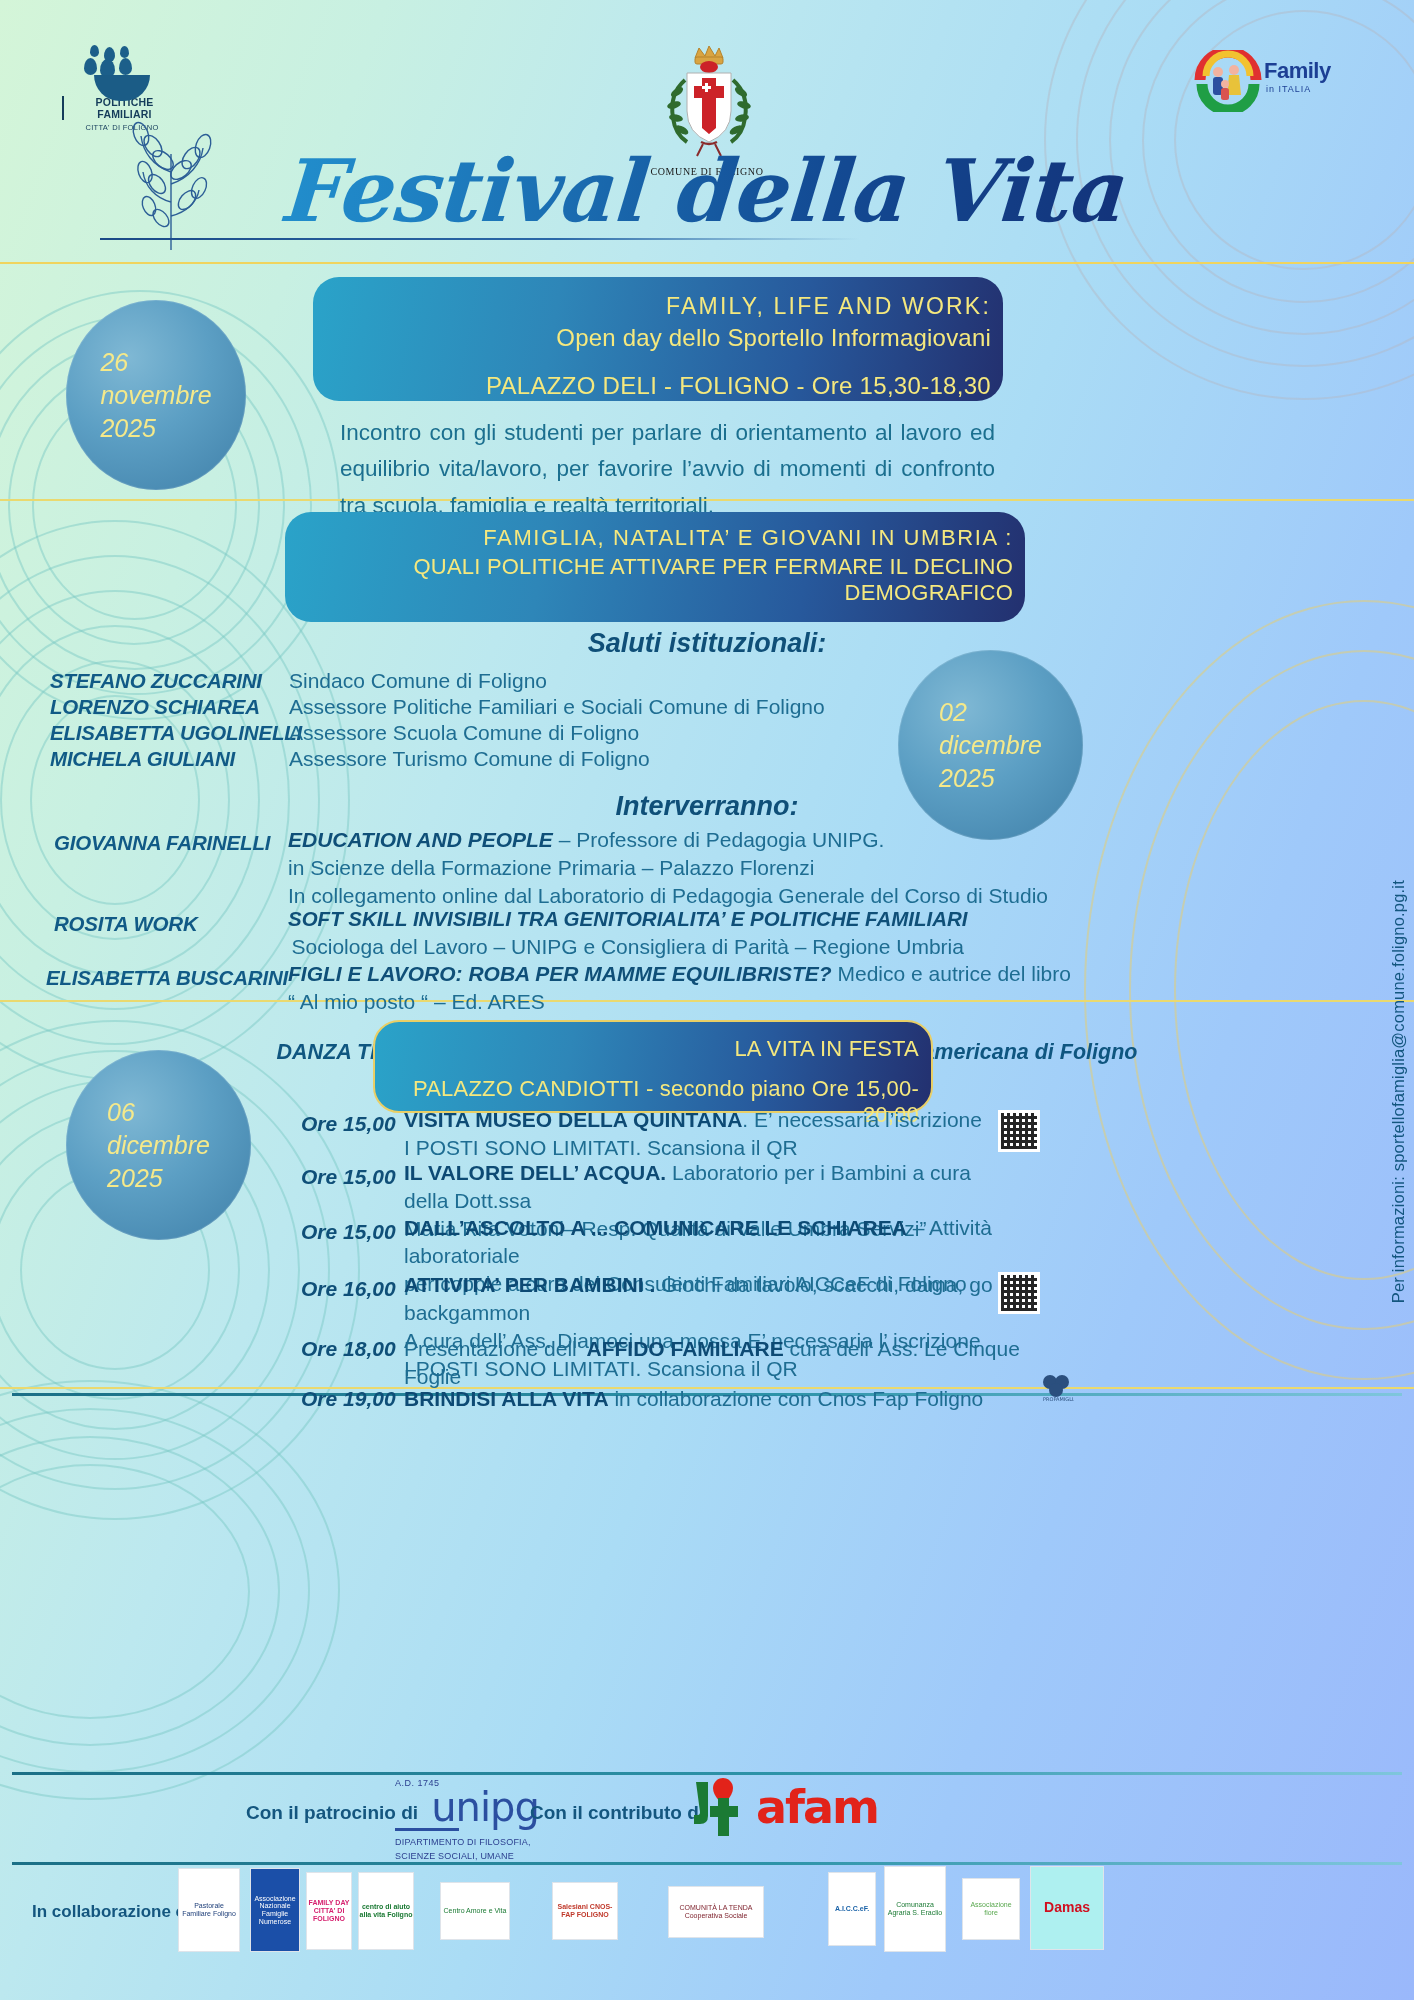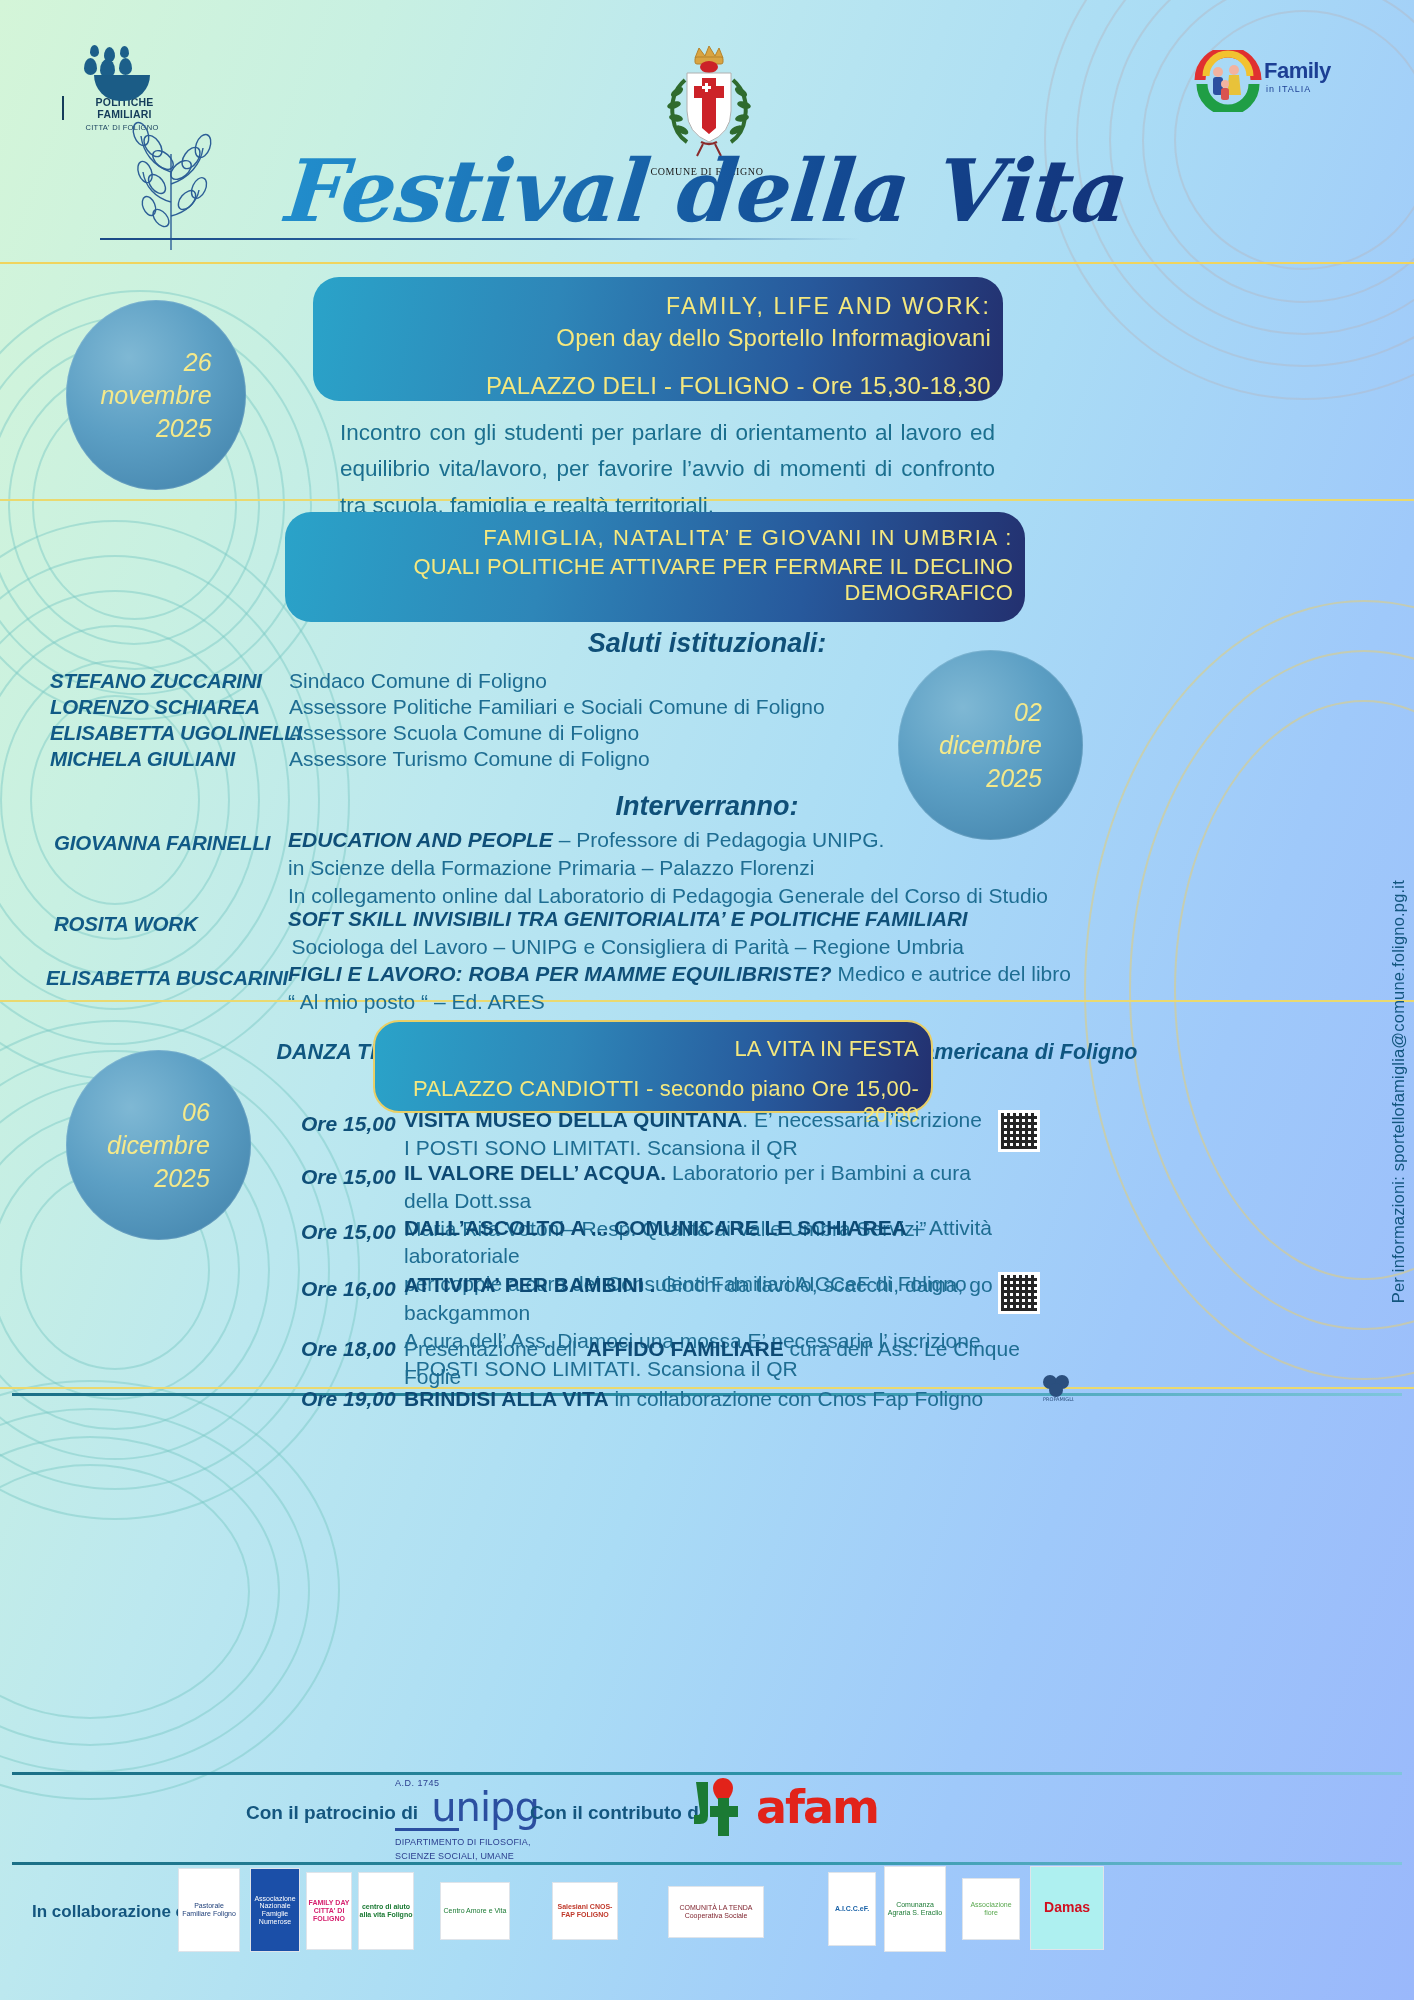--- a/index.html
+++ b/index.html
@@ -53,21 +53,21 @@
   .sep-gold.thin { background:#ead96f; }
   .sep-teal { position:absolute; left:12px; right:12px; height:3px;
     background:linear-gradient(90deg,#1b6f86,#2d93a8 55%,#7fc6dc); }
 
   
   .bubble {
     position:absolute; border-radius:50%;
     background:radial-gradient(circle at 35% 30%, #7fb8d4 0%, #5c9fc4 45%, #3f7fa8 100%);
     display:flex; align-items:center; justify-content:center;
     color:#f5e98a; font-style:italic; font-size:25px; line-height:1.32;
-    text-align:right; box-shadow:0 0 0 1px rgba(255,255,255,.12) inset;
+    text-align:left; box-shadow:0 0 0 1px rgba(255,255,255,.12) inset;
   }
 
   
   .banner {
     position:absolute;
     border-radius:26px;
     background:linear-gradient(100deg,#2aa3c9 0%,#2e86b8 35%,#27599c 70%,#23306f 100%);
     color:#f5e87e; text-align:right; padding:16px 12px;
   }
   .banner.gold-edge { border:2px solid #e9cf66; }

